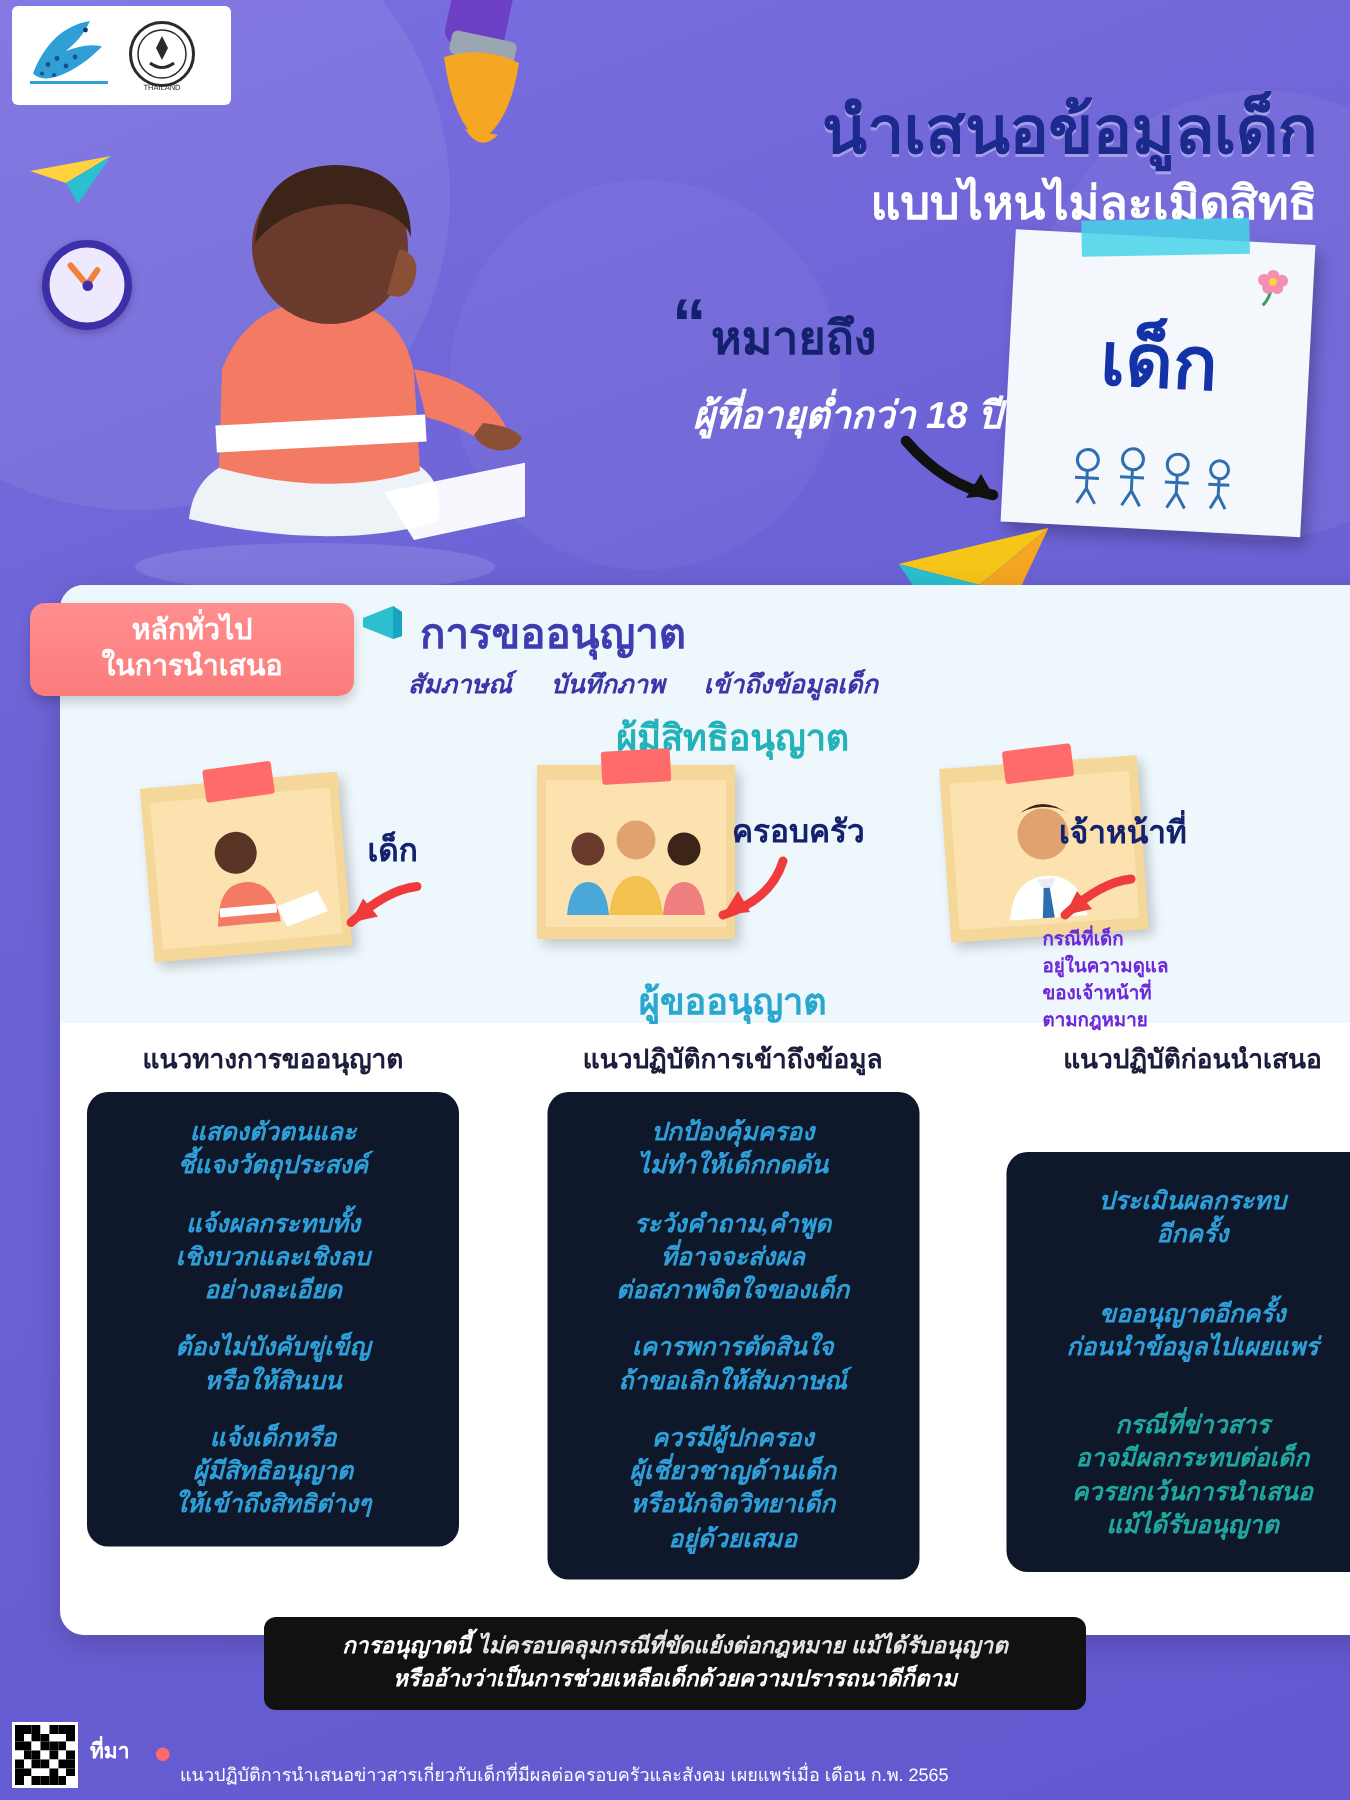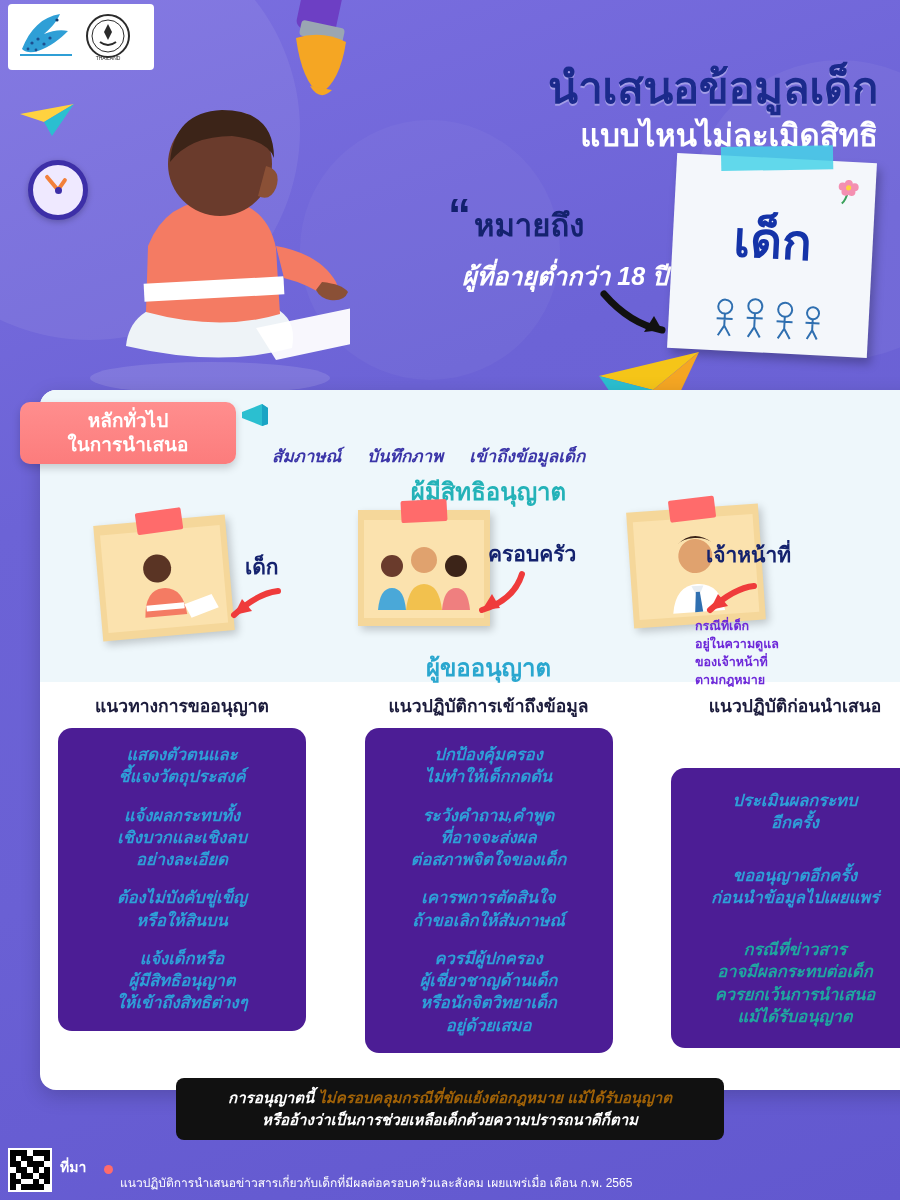--- a/index.html
+++ b/index.html
@@ -224,21 +224,21 @@
   .cols {
     position: absolute; left: 18px; top: 302px; right: 18px;
     display: flex; justify-content: space-between; gap: 23px;
   }
   .col { width: 248px; }
   .col-head {
     text-align: center; font-size: 17.5px; font-weight: bold; color: #1c1c3c;
     margin-bottom: 8px;
   }
   .col-box {
-    background: #4c1d95;
+    background: #0f172a;
     border-radius: 14px;
     padding: 16px 10px;
     text-align: center;
   }
   .col-box p {
     font-size: 16.5px; font-weight: bold; color: #2e9fd8; line-height: 1.35;
     margin-bottom: 16px; font-style: italic;
   }
   .col-box p:last-child { margin-bottom: 0; }
   .col-box .teal { color: #1fa7a0; }
@@ -247,21 +247,21 @@
   .caution {
     position: absolute; left: 176px; top: 1078px;
     width: 548px; height: 62px;
     background: #111111;
     border-radius: 8px;
     display: flex; flex-direction: column; align-items: center; justify-content: center;
     text-align: center;
     padding: 0 10px;
   }
   .caution span { font-size: 15px; font-weight: bold; color: #ffffff; line-height: 1.45; font-style: italic; }
-  .caution .hl { color: #a16207; }
+  .caution .hl { color: #e5e5e5; }
 
   
   .footer {
     position: absolute; left: 0; bottom: 0; width: 100%; height: 56px;
   }
   .qr {
     position: absolute; left: 8px; bottom: 8px; width: 44px; height: 44px; background: #ffffff;
     display: grid; grid-template-columns: repeat(7,1fr); grid-template-rows: repeat(7,1fr);
     padding: 2px;
   }
@@ -425,20 +425,21 @@
       <span>หลักทั่วไป</span>
       <span>ในการนำเสนอ</span>
     </div>
 
     <div class="sec-head-icon">
       <svg viewBox="0 0 34 26" width="34" height="26">
         <path d="M2 10 L22 2 L28 6 L28 22 L22 24 L2 16 Z" fill="#2bbfd0"></path>
         <path d="M22 2 L28 6 L28 22 L22 24 Z" fill="#1aa4c4"></path>
       </svg>
     </div>
+    <div class="sec-head">การขออนุญาต</div>
 
     <div class="sub-row">
       <span>สัมภาษณ์</span>
       <span>บันทึกภาพ</span>
       <span>เข้าถึงข้อมูลเด็ก</span>
     </div>
 
     <div class="who-title">ผู้มีสิทธิอนุญาต</div>
 
     <div class="photo p1">

